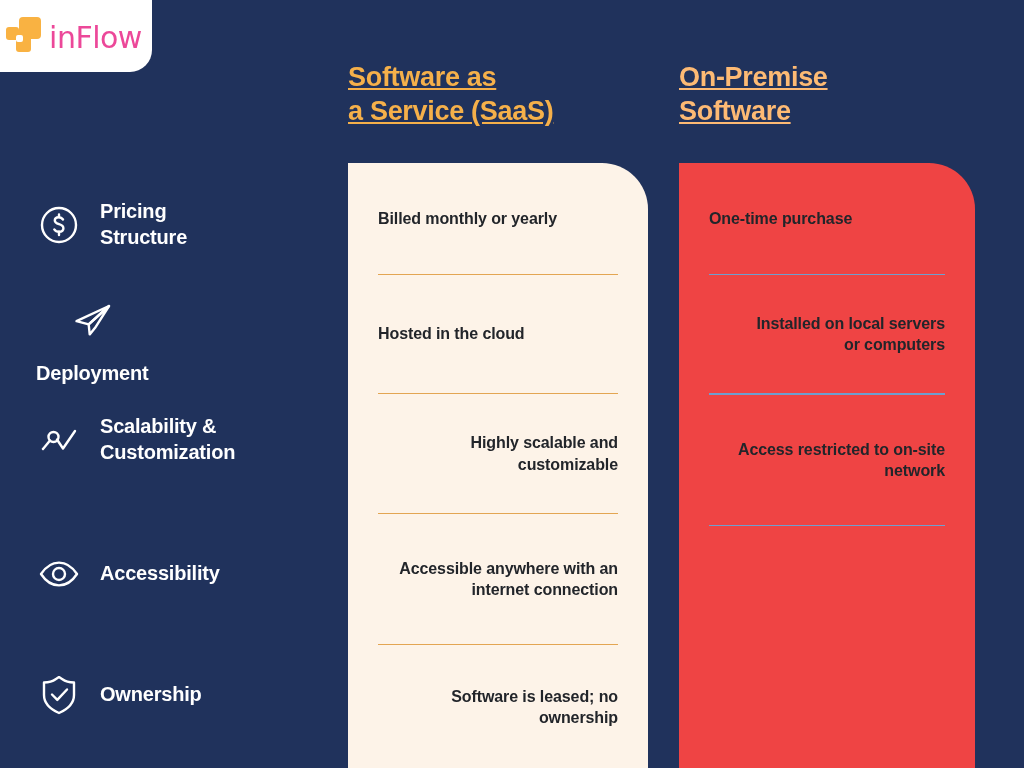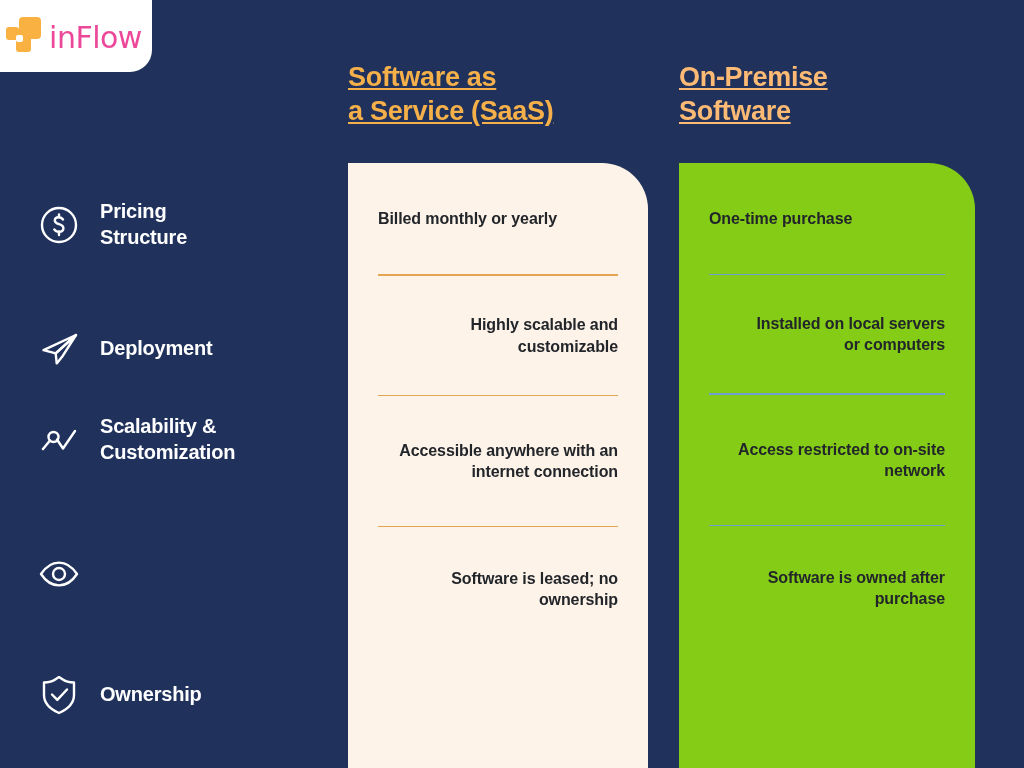--- a/index.html
+++ b/index.html
@@ -142,21 +142,21 @@
   }
   #saas-card {
     left: 348px;
     width: 300px;
     background: #fdf3e8;
     border-top-right-radius: 46px;
   }
   #onprem-card {
     left: 679px;
     width: 296px;
-    background: #84cc16;
+    background: #ef4444;
     border-top-right-radius: 46px;
   }
   .cell {
     box-sizing: border-box;
     display: flex;
     align-items: center;
   }
   .cell-text {
     font-size: 16px;
     font-weight: bold;
@@ -199,21 +199,21 @@
       <svg width="44" height="44" viewBox="0 0 44 44" fill="none" stroke="#ffffff" stroke-width="2.4">
         <circle cx="22" cy="22" r="17"></circle>
         <path d="M26 16.5c-1-1.6-2.6-2.3-4.3-2.3-2.3 0-3.9 1.3-3.9 3.3 0 4.8 8.6 2.6 8.6 7.7 0 2.2-1.9 3.6-4.4 3.6-2 0-3.7-.8-4.7-2.4" stroke-linecap="round"></path>
         <path d="M22 11.4v2.6M22 28.8v3.2" stroke-linecap="round"></path>
       </svg>
     </div>
     <div class="rail-label">Pricing
 Structure</div>
   </div>
 
-  <div class="rail-row" style="top:163px;">
+  <div class="rail-row" style="top:134px;flex-direction:column;">
     <div class="rail-icon">
       <svg width="44" height="44" viewBox="0 0 44 44" fill="none" stroke="#ffffff" stroke-width="2.4" stroke-linejoin="round" stroke-linecap="round">
         <path d="M39 8 6.5 23.2l12.2 3.1z"></path>
         <path d="M39 8 18.7 26.3l1 10.1 5.4-6.6z"></path>
       </svg>
     </div>
     <div class="rail-label">Deployment</div>
   </div>
 
   <div class="rail-row" style="top:251px;">
@@ -228,39 +228,43 @@
 Customization</div>
   </div>
 
   <div class="rail-row" style="top:388px;">
     <div class="rail-icon">
       <svg width="44" height="44" viewBox="0 0 44 44" fill="none" stroke="#ffffff" stroke-width="2.4" stroke-linejoin="round" stroke-linecap="round">
         <path d="M4 22c5-7.6 11.2-11.4 18-11.4S35 14.4 40 22c-5 7.6-11.2 11.4-18 11.4S9 29.6 4 22z"></path>
         <circle cx="22" cy="22" r="6"></circle>
       </svg>
     </div>
+    <div class="rail-label">Accessibility</div>
   </div>
 
   <div class="rail-row" style="top:509px;">
     <div class="rail-icon">
       <svg width="44" height="44" viewBox="0 0 44 44" fill="none" stroke="#ffffff" stroke-width="2.4" stroke-linejoin="round" stroke-linecap="round">
         <path d="M7 9.5c4.6 0 9.1-1.3 11.6-3.2l3.4-2.2 3.4 2.2c2.5 1.9 7 3.2 11.6 3.2v12.4c0 8.4-6.1 14.1-15 18.1-8.9-4-15-9.7-15-18.1z"></path>
         <path d="M15 21.5l5.3 5.4L30 16.5"></path>
       </svg>
     </div>
     <div class="rail-label">Ownership</div>
   </div>
 
 </div>
 
 <div class="compare-card" id="saas-card">
   <div class="cell" style="height:111px;">
     <div class="cell-text">Billed monthly or yearly</div>
   </div>
   <div class="cell-divider"></div>
+  <div class="cell" style="height:118px;">
+    <div class="cell-text">Hosted in the cloud</div>
+  </div>
   <div class="cell-divider"></div>
   <div class="cell" style="height:119px;">
     <div class="cell-text">Highly scalable and customizable</div>
   </div>
   <div class="cell-divider"></div>
   <div class="cell" style="height:130px;">
     <div class="cell-text">Accessible anywhere with an internet connection</div>
   </div>
   <div class="cell-divider"></div>
   <div class="cell" style="height:124px;">
@@ -275,16 +279,13 @@
   <div class="cell-divider"></div>
   <div class="cell" style="height:118px;margin-left:44px;">
     <div class="cell-text">Installed on local servers or computers</div>
   </div>
   <div class="cell-divider"></div>
   <div class="cell-divider"></div>
   <div class="cell" style="height:130px;">
     <div class="cell-text">Access restricted to on-site network</div>
   </div>
   <div class="cell-divider"></div>
-  <div class="cell" style="height:124px;">
-    <div class="cell-text">Software is owned after purchase</div>
-  </div>
 </div>
 
 </body></html>

